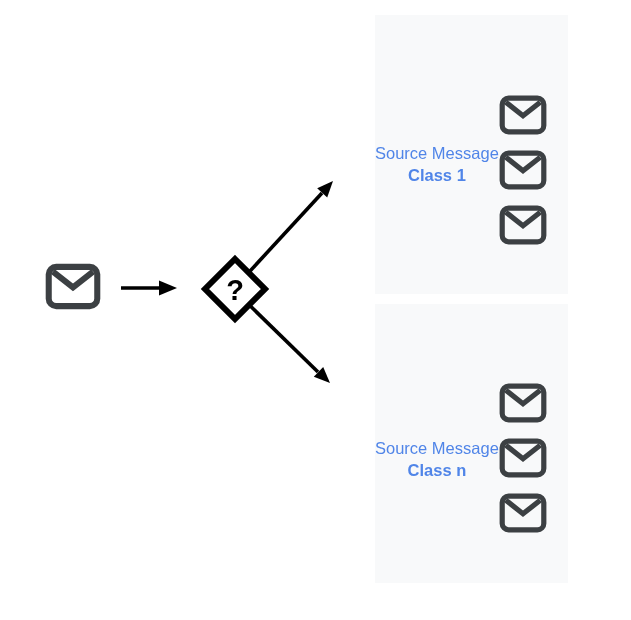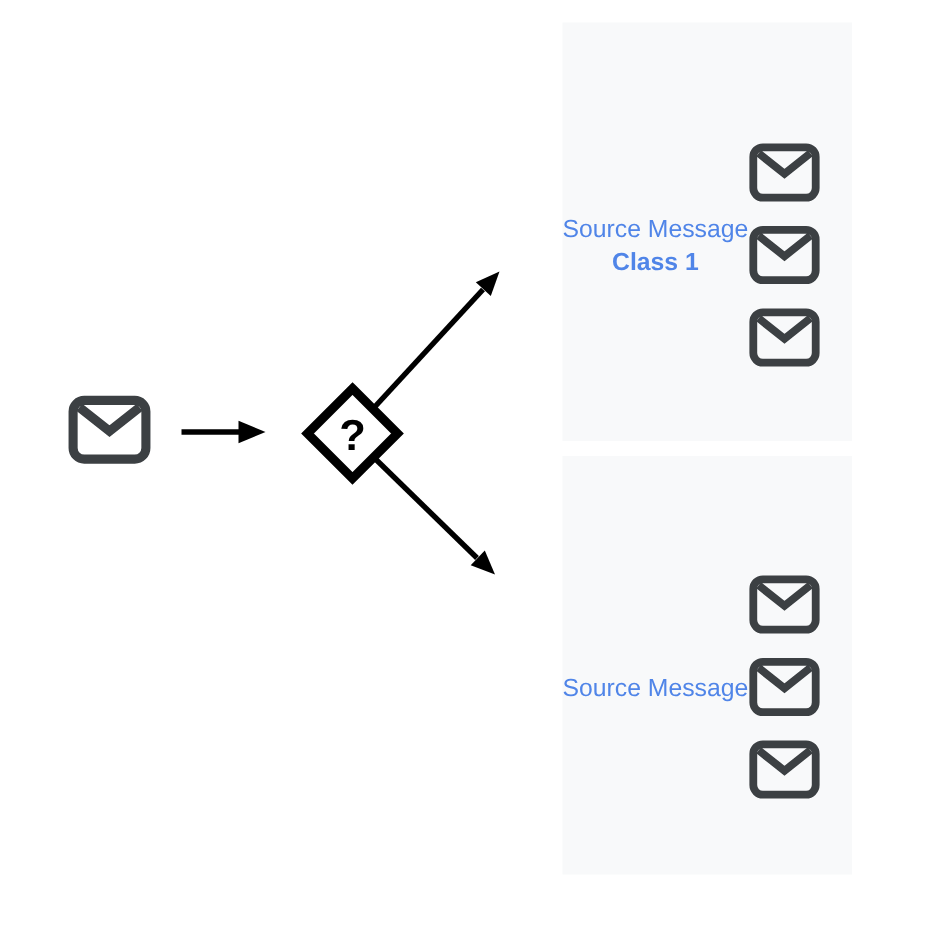--- a/index.html
+++ b/index.html
@@ -121,20 +121,21 @@
       </svg>
         <svg class="env" width="48" height="40" viewBox="0 0 24 20">
         <use href="#env"></use>
       </svg>
       </div>
   </div>
 
   <div class="panel bottom">
     <div class="panel-title">
       <div>Source Message</div>
+      <div class="panel-class">Class n</div>
     </div>
     <div class="envelope-stack">
       <svg class="env" width="48" height="40" viewBox="0 0 24 20">
         <use href="#env"></use>
       </svg>
     <svg class="env" width="48" height="40" viewBox="0 0 24 20">
         <use href="#env"></use>
       </svg>
         <svg class="env" width="48" height="40" viewBox="0 0 24 20">
         <use href="#env"></use>

